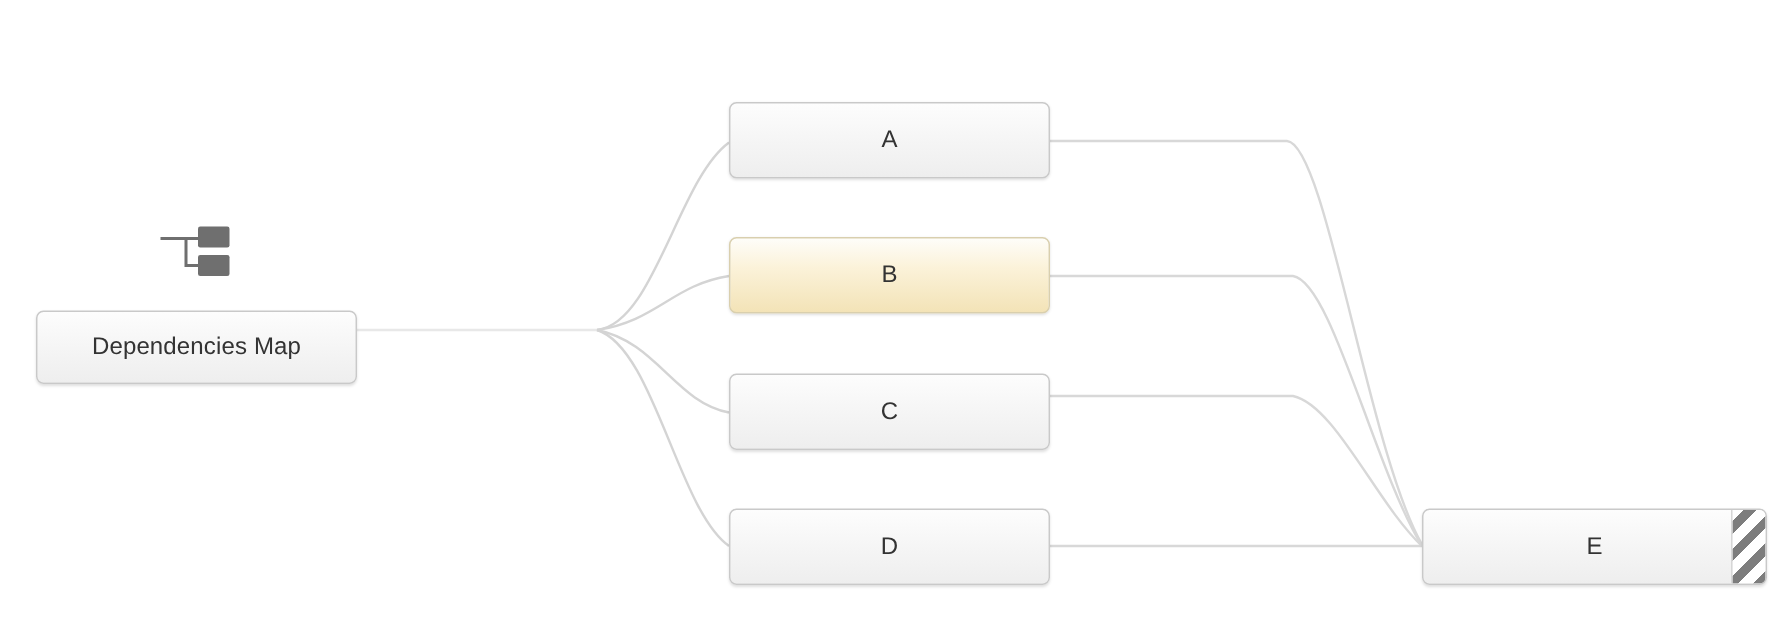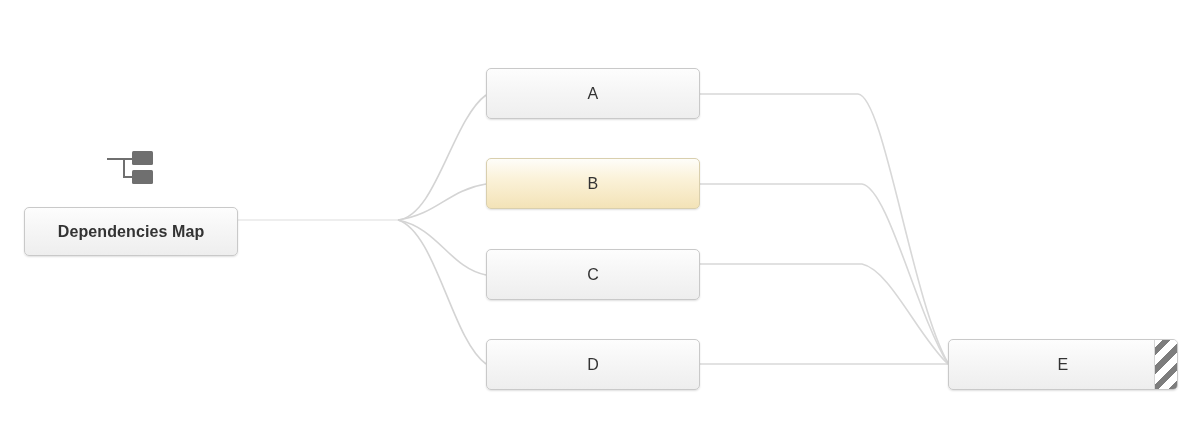--- a/index.html
+++ b/index.html
@@ -39,21 +39,20 @@
     align-items: center;
     justify-content: center;
     color: #333333;
     font-size: 16px;
     line-height: 1;
     letter-spacing: 0.1px;
     overflow: hidden;
   }
   .node.root {
     font-size: 16px;
-    font-weight: bold;
   }
   .node.highlight {
     background: linear-gradient(to bottom, #fefdf9 0%, #fbf2d9 40%, #f3e3b7 100%);
     border-color: #d9cfae;
   }
   .node-label {
     position: relative;
     z-index: 2;
     user-select: none;
   }

